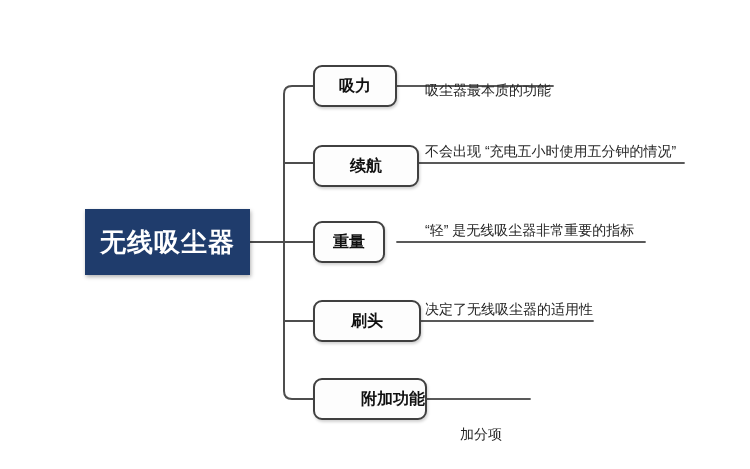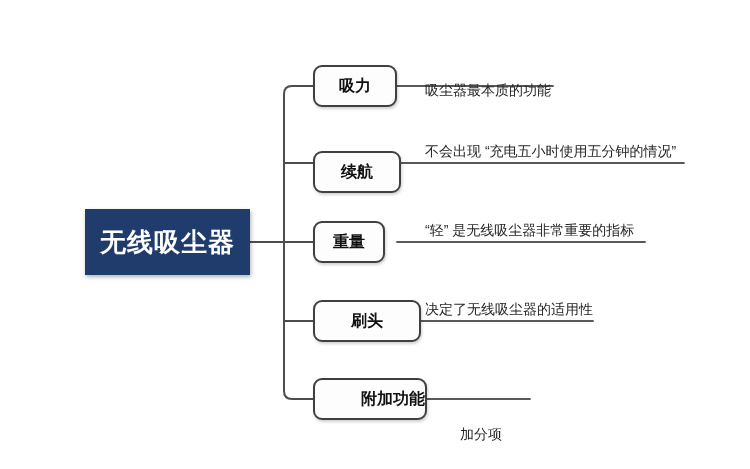--- a/index.html
+++ b/index.html
@@ -66,21 +66,21 @@
     justify-content: center;
     font-weight: bold;
     font-size: 16px;
     color: var(--branch-text, #111111);
     box-shadow: 1px 2px 3px rgba(0,0,0,0.18);
     box-sizing: border-box;
     cursor: default;
     white-space: nowrap;
   }
   .branch-1 { top: 65px;  width: 84px; }
-  .branch-2 { top: 151px; width: 88px; }
+  .branch-2 { top: 145px; width: 106px; }
   .branch-3 { top: 221px; width: 72px; }
   .branch-4 { top: 300px; width: 108px; }
   .branch-5 { top: 378px; width: 114px; padding-left: 46px; }
   .note {
     position: absolute;
     left: 425px;
     height: 20px;
     line-height: 20px;
     font-size: 14px;
     color: var(--note-text, #262626);

